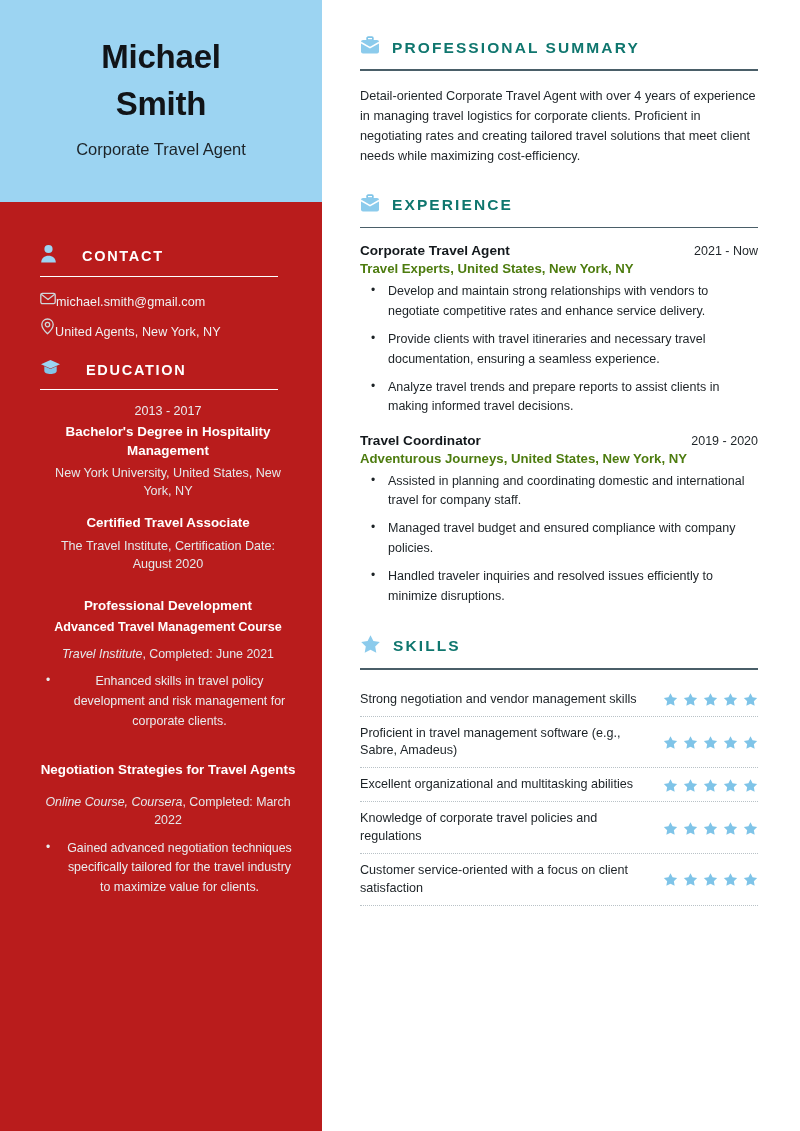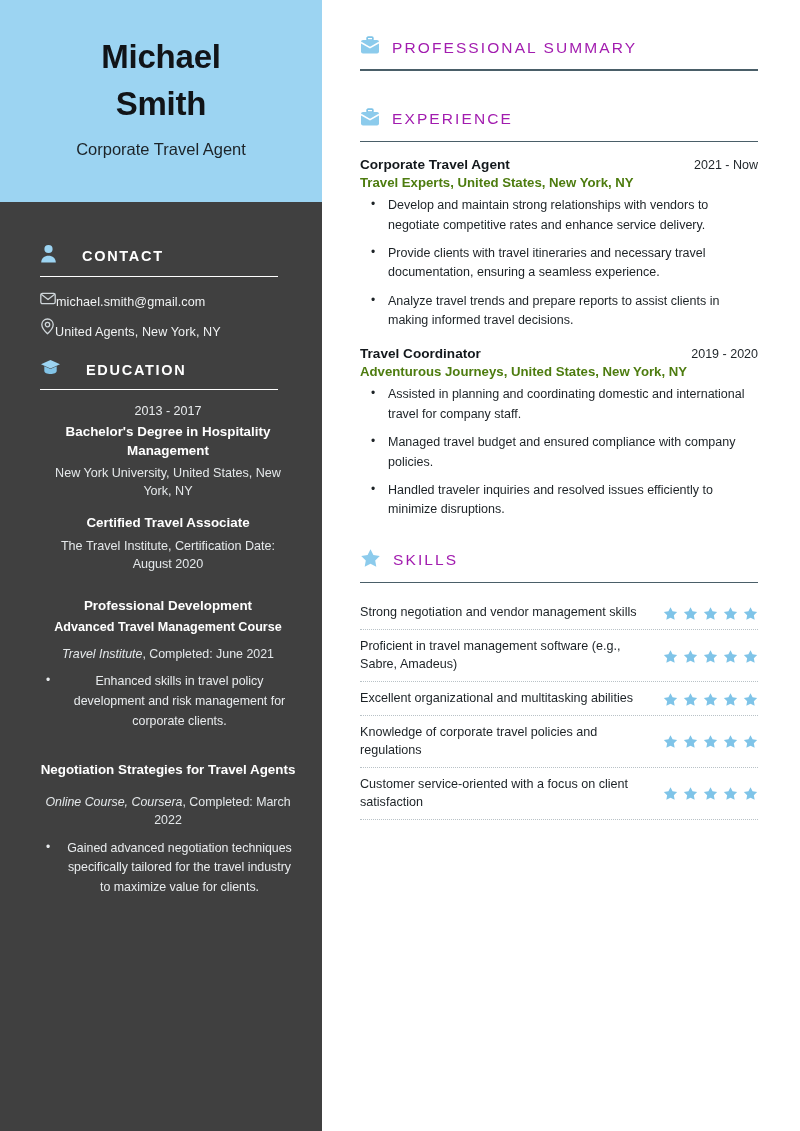--- a/index.html
+++ b/index.html
@@ -16,21 +16,21 @@
     height: 1131px;
     background: #ffffff;
     overflow: hidden;
     display: flex;
   }
 
   
   .sidebar {
     width: 322px;
     flex: 0 0 322px;
-    background: #404040;
+    background: #b91c1c;
     display: flex;
     flex-direction: column;
   }
   .name-block {
     background: #9CD4F2;
     padding: 34px 20px 26px 20px;
     text-align: center;
     height: 202px;
   }
   .name-line {
@@ -145,22 +145,22 @@
   }
   .main-section { margin-bottom: 6px; }
   .main-head {
     display: flex;
     align-items: center;
     gap: 12px;
   }
   .main-head .mh-text {
     font-size: 15.5px;
     letter-spacing: 2.1px;
-    font-weight: normal;
-    color: #a21caf;
+    font-weight: bold;
+    color: #0f766e;
   }
   .main-rule {
     height: 1.6px;
     background: #4a5e68;
     margin-top: 10px;
     margin-bottom: 15px;
   }
   .summary-text {
     font-size: 12.7px;
     color: #1e2428;
@@ -333,20 +333,21 @@
         <span class="icon">
           <svg width="20" height="19" viewBox="0 0 20 19">
               <rect x="7.1" y="1.2" width="5.8" height="3" rx="1" fill="none" stroke="#7FC4E8" stroke-width="1.7"></rect>
               <rect x="1" y="4" width="18" height="13.6" rx="2" fill="#8CCBEC"></rect>
               <path d="M1 6.5 10 11.6 19 6.5" fill="none" stroke="#ffffff" stroke-width="1.6"></path>
             </svg>
         </span>
         <span class="mh-text">PROFESSIONAL SUMMARY</span>
       </div>
       <div class="main-rule"></div>
+      <p class="summary-text">Detail-oriented Corporate Travel Agent with over 4 years of experience in managing travel logistics for corporate clients. Proficient in negotiating rates and creating tailored travel solutions that meet client needs while maximizing cost-efficiency.</p>
     </section>
 
     <div style="height:22px"></div>
 
     <section class="main-section">
       <div class="main-head">
         <span class="icon">
           <svg width="20" height="19" viewBox="0 0 20 19">
               <rect x="7.1" y="1.2" width="5.8" height="3" rx="1" fill="none" stroke="#7FC4E8" stroke-width="1.7"></rect>
               <rect x="1" y="4" width="18" height="13.6" rx="2" fill="#8CCBEC"></rect>

